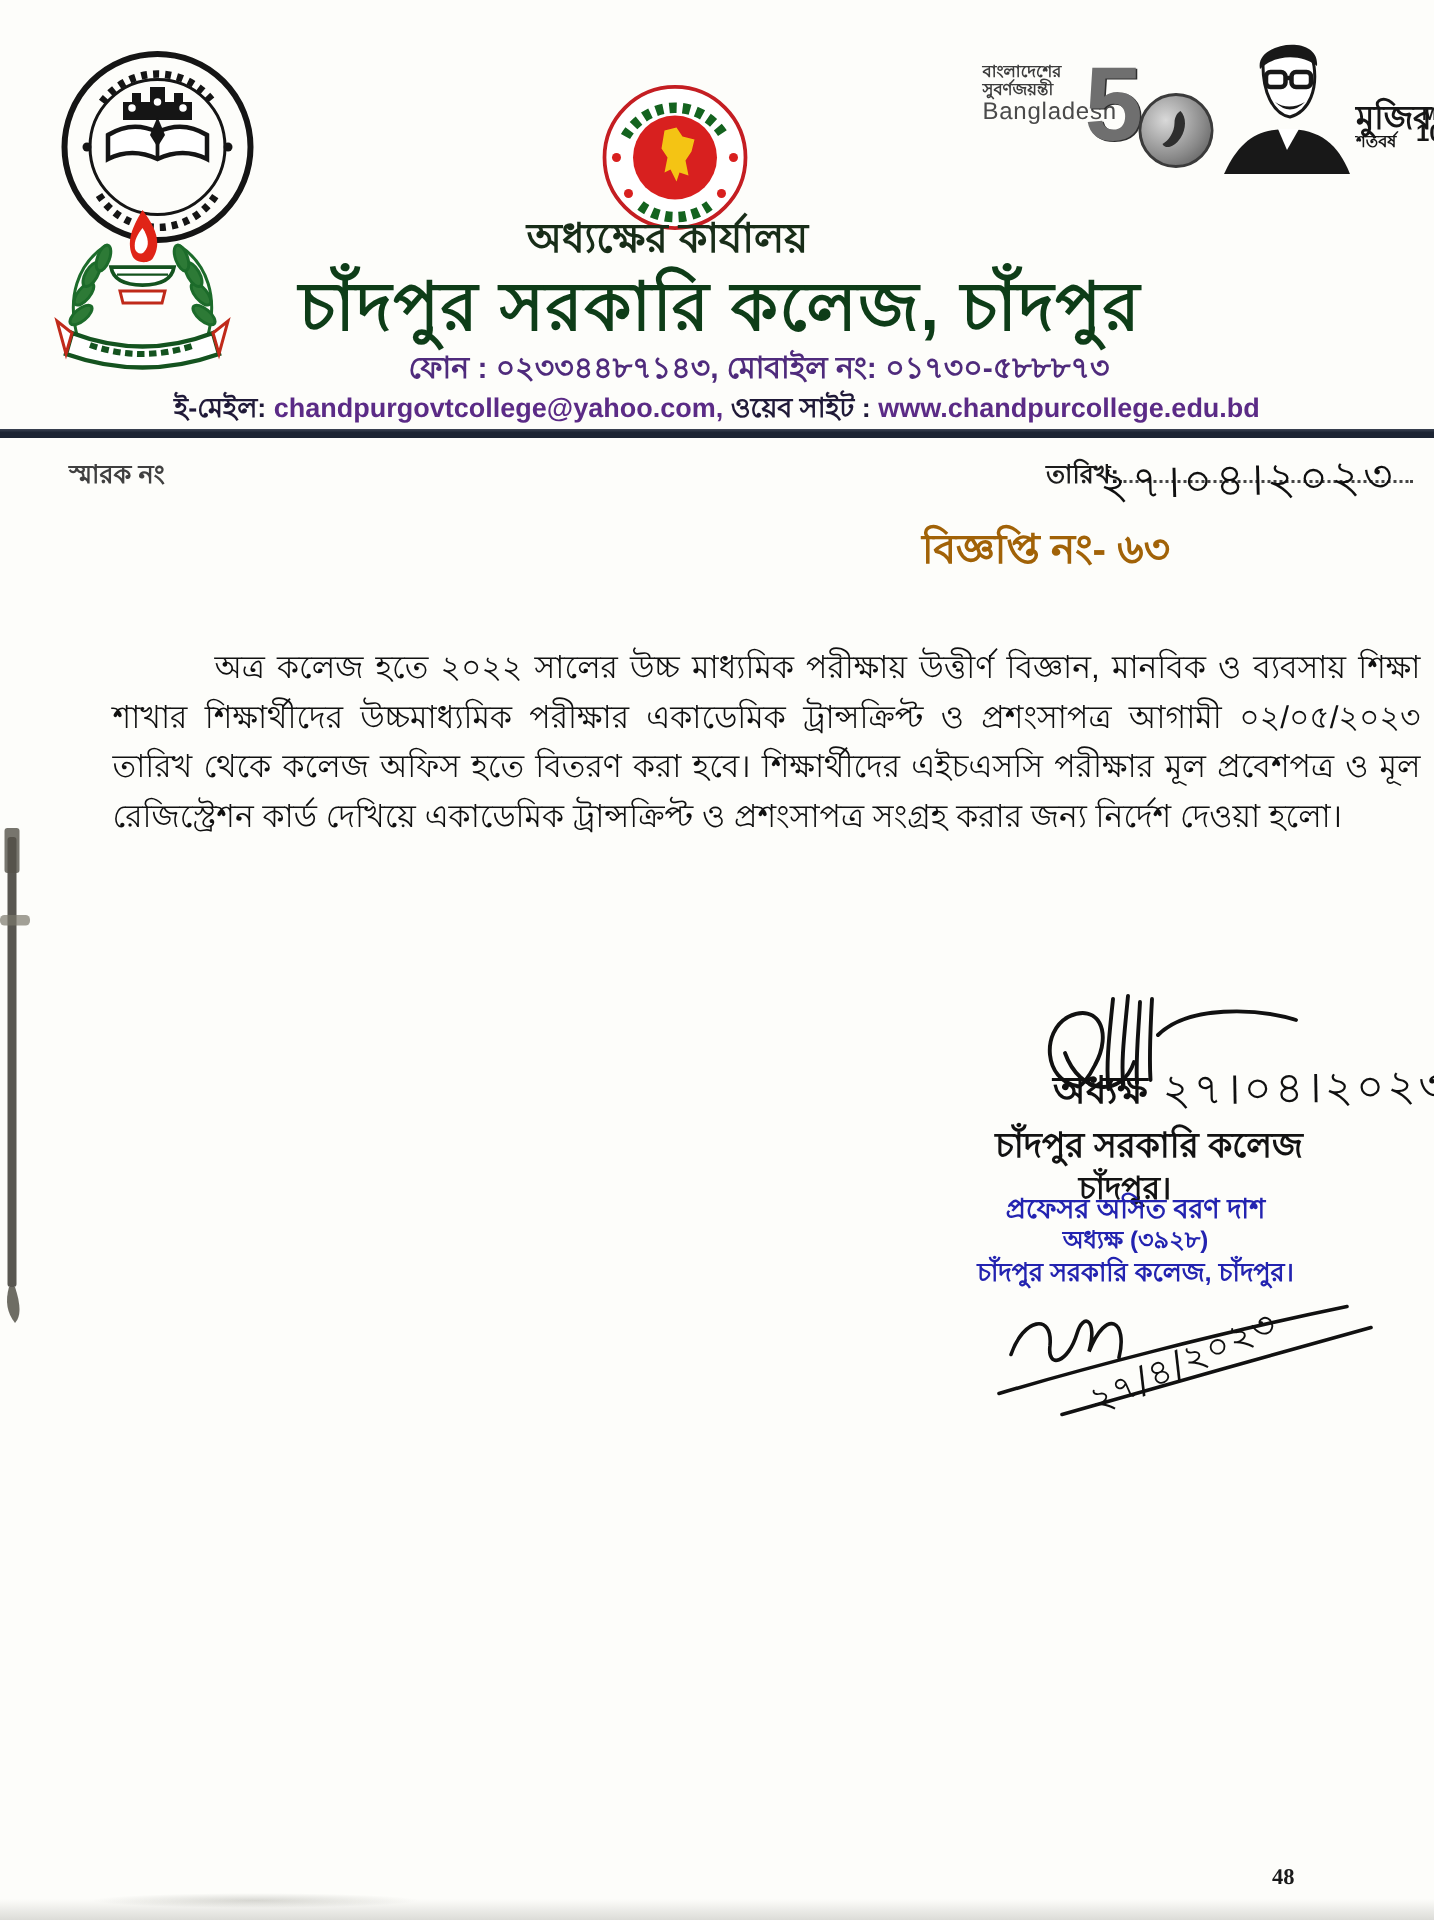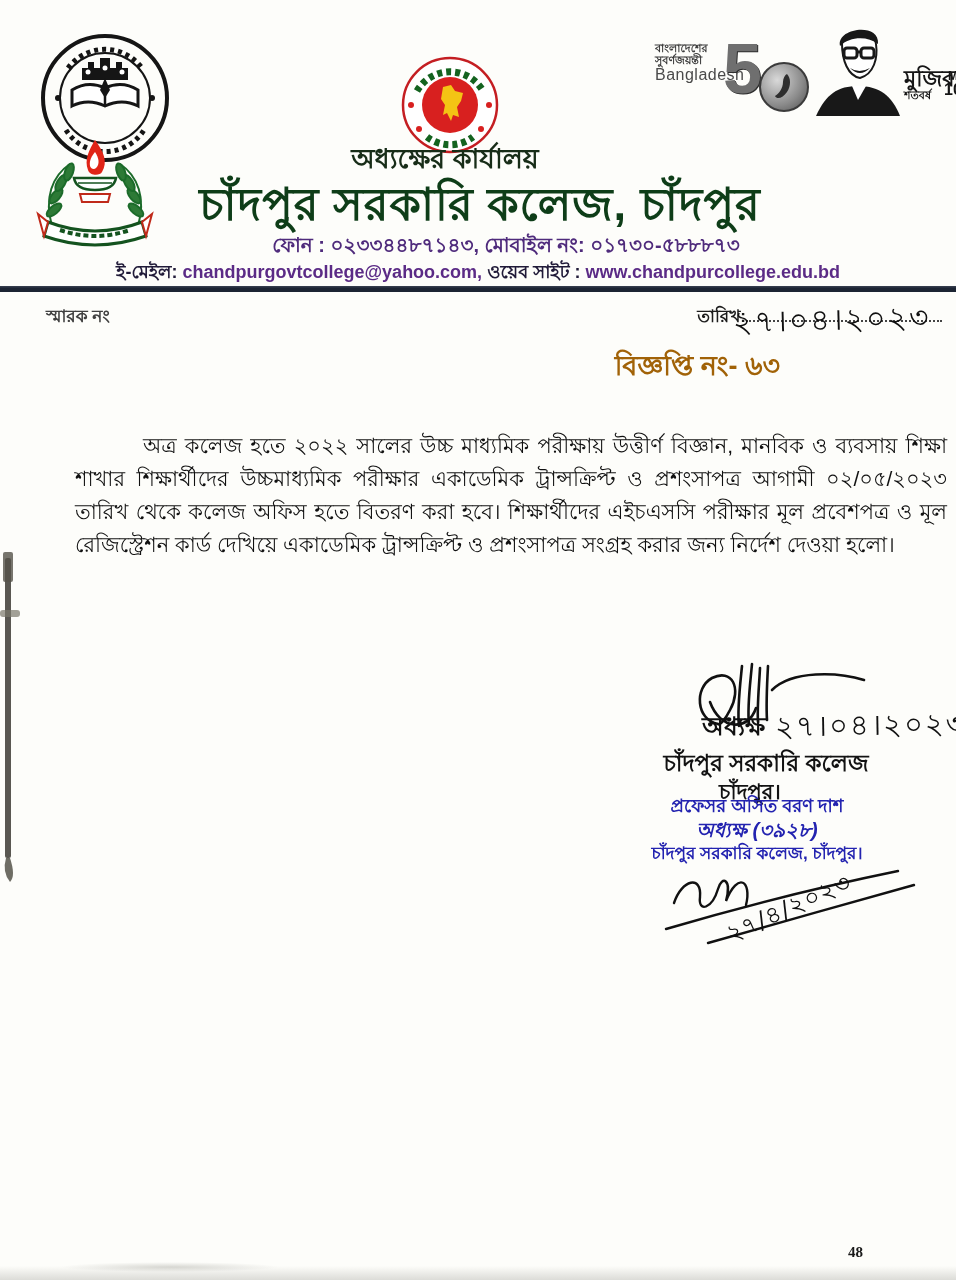--- a/index.html
+++ b/index.html
@@ -61,21 +61,21 @@
   .sig-title-row{left:702px;top:702px;white-space:nowrap;}
   .sig-title{font-size:25px;font-weight:bold;color:#101010;}
   .hand-date-2{
     font-size:29px;color:#101010;font-family:"DejaVu Serif",serif;
     letter-spacing:2px;display:inline-block;transform:rotate(-1deg);margin-left:10px;
   }
   .sig-college{left:640px;top:745px;width:220px;text-align:center;font-size:23px;font-weight:bold;color:#121212;margin-left:16px;}
   .sig-city{left:640px;top:776px;width:220px;text-align:center;font-size:21px;font-weight:bold;color:#121212;}
   .stamp{left:612px;top:795px;width:290px;text-align:center;color:#2323b0;line-height:1.25;}
   .stamp .l1{font-size:18px;font-weight:bold;}
-  .stamp .l2{font-size:20px;font-weight:bold;font-style:italic;}
+  .stamp .l2{font-size:16px;font-weight:bold;}
   .stamp .l3{font-size:17px;font-weight:bold;}
   .sig2{left:660px;top:855px;width:260px;height:90px;}
   .hand-date-3{
     position:absolute;left:62px;top:34px;font-size:24px;color:#101010;
     font-family:"DejaVu Serif",serif;letter-spacing:1px;transform:rotate(-24deg);
     white-space:nowrap;
   }
   
   .page-number{left:848px;top:1244px;font-size:15px;font-weight:bold;color:#1a1a1a;font-family:"Liberation Serif","DejaVu Serif",serif;}
   .bottom-shadow{left:0;top:1266px;width:956px;height:14px;background:linear-gradient(to bottom,rgba(0,0,0,0),rgba(120,120,112,.25));}

